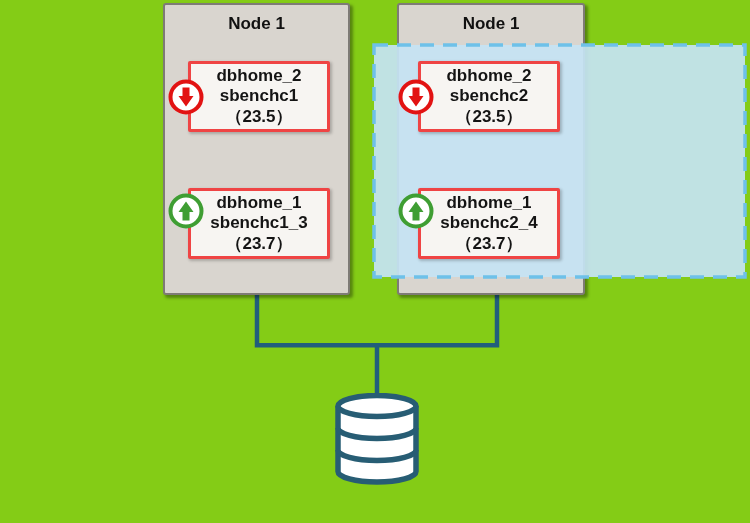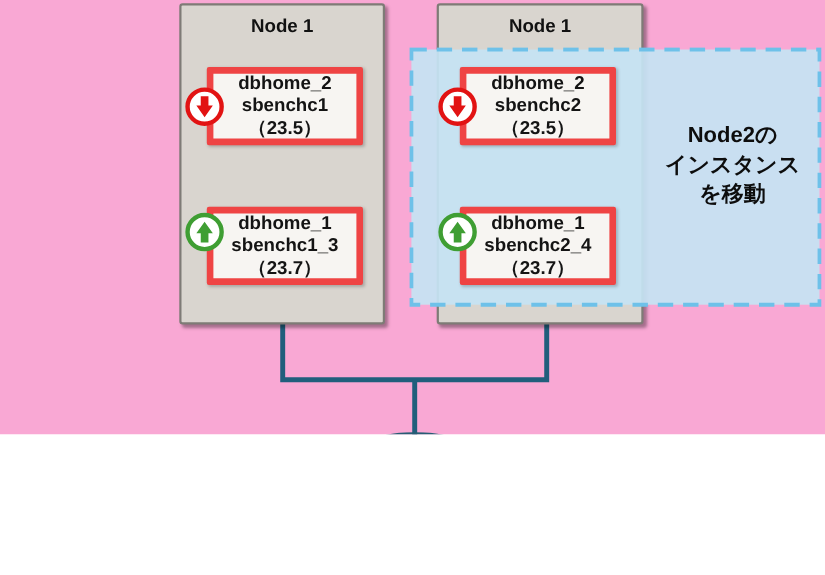--- a/index.html
+++ b/index.html
@@ -1,19 +1,19 @@
 <!DOCTYPE html>
 <html><head>
 <meta charset="utf-8">
 <style>
   html,body{margin:0;padding:0;background:#ffffff;}
   #canvas{
     position:relative;
-    width:750px;height:395px;
-    background:#f9a8d4;
+    width:750px;height:523px;
+    background:#84cc16;
     font-family:"Liberation Sans","DejaVu Sans",sans-serif;
     overflow:hidden;
   }
   .abs{position:absolute;}
 
   
   #connectors{left:0;top:0;z-index:0;pointer-events:none;}
 
   
   .node-box{
@@ -31,21 +31,21 @@
     font-weight:bold;
     color:#111;
   }
 
   
   #highlight{z-index:2;pointer-events:none;}
 
   
   .dbhome-box{
     background:#f7f5f2;
-    border:6px solid #ef4444;
+    border:3px solid #ef4444;
     border-radius:2px;
     box-shadow:1.5px 1.5px 3px rgba(0,0,0,0.22);
     z-index:3;
     width:142px;height:71px;
     box-sizing:border-box;
     display:flex;align-items:center;justify-content:center;
   }
   .dbhome-label{
     text-align:center;
     font-size:17px;
@@ -125,23 +125,20 @@
   <div class="dbhome-box abs" style="left:418px;top:188px;">
     <div class="dbhome-label">dbhome_1
 sbenchc2_4
 （23.7）</div>
   </div>
   <svg class="status-icon abs" style="left:398px;top:193px;" viewBox="0 0 36 36">
     <circle cx="18" cy="18" r="15.5" fill="#ffffff" stroke="#3f9e33" stroke-width="4"></circle>
     <path d="M14.5 27.5 H21.5 V19 H25.5 L18 8.5 L10.5 19 H14.5 Z" fill="#3f9e33"></path>
   </svg>
 
-  <div id="annotation" class="abs">Node2の
-インスタンス
-を移動</div>
 
   <svg id="database-icon" class="abs" style="left:333px;top:393px;" width="88" height="92" viewBox="0 0 88 92">
     <path d="M5 13 L5 78.5 A39 10.5 0 0 0 83 78.5 L83 13" fill="#ffffff" stroke="#275d74" stroke-width="5.5"></path>
     <path d="M5 35 A39 10.5 0 0 0 83 35" fill="none" stroke="#275d74" stroke-width="5.5"></path>
     <path d="M5 57 A39 10.5 0 0 0 83 57" fill="none" stroke="#275d74" stroke-width="5.5"></path>
     <ellipse cx="44" cy="13" rx="39" ry="10.5" fill="#ffffff" stroke="#275d74" stroke-width="5.5"></ellipse>
   </svg>
 
 </div>
 

